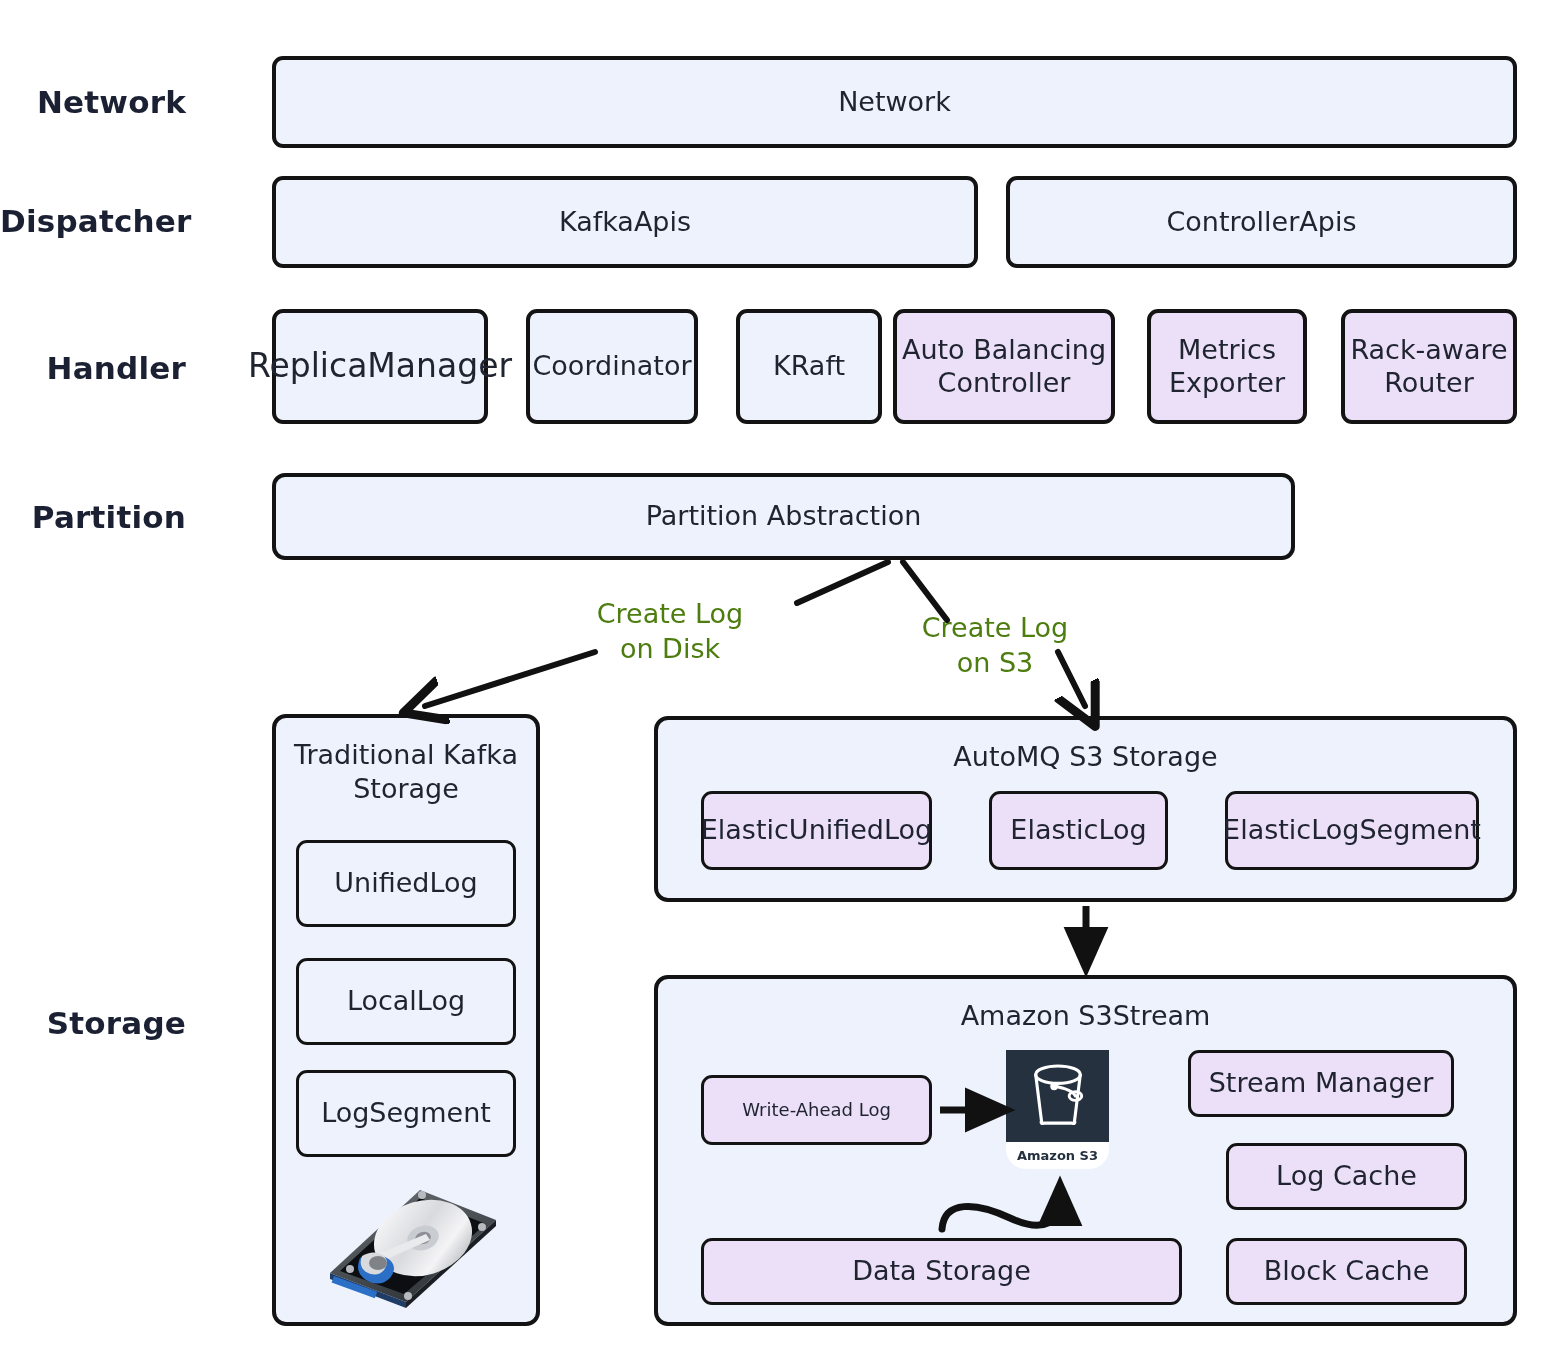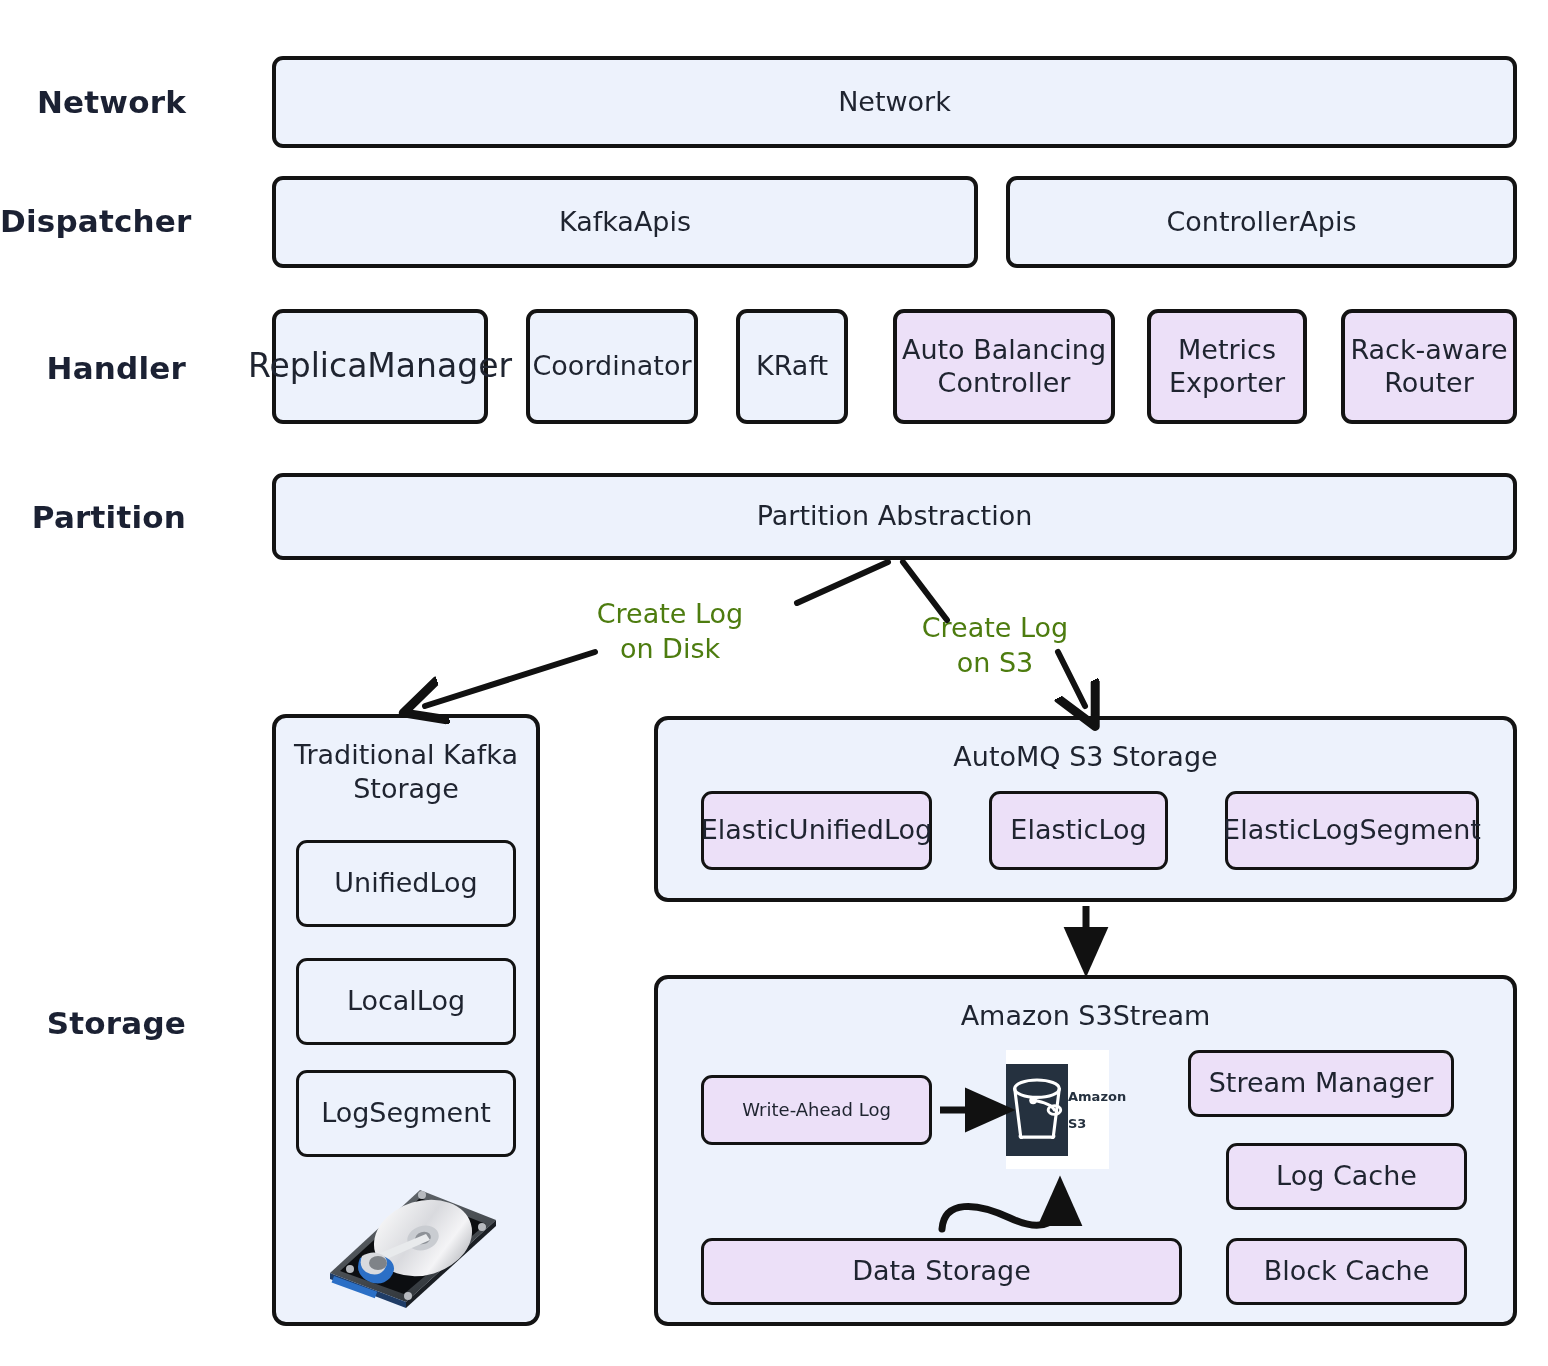--- a/index.html
+++ b/index.html
@@ -70,22 +70,23 @@
     position: absolute; left: 0; top: 0;
     width: 1548px; height: 1366px;
     pointer-events: none;
   }
 
   
   .s3icon {
     position: absolute;
     width: 103px; height: 119px;
     background: #ffffff;
-    display: flex; flex-direction: row;
+    display: flex; flex-direction: column;
     align-items: center;
+    border-radius: 20px;
   }
   .s3icon .sq {
     width: 103px; height: 92px;
     background: #25313f;
     display: flex; align-items: center; justify-content: center;
   }
   .s3icon .cap {
     font-size: 13px; font-weight: bold; color: #25313f;
     line-height: 27px;
   }
@@ -104,29 +105,29 @@
   <div class="rowlabel" style="left:0; top:499px; width:186px;">Partition</div>
   <div class="rowlabel" style="left:0; top:1005px; width:186px;">Storage</div>
 
   <div class="node fill-blue" style="left:272px; top:56px; width:1245px; height:92px; font-size:27px;">Network</div>
 
   <div class="node fill-blue" style="left:272px; top:176px; width:706px; height:92px; font-size:27px;">KafkaApis</div>
   <div class="node fill-blue" style="left:1006px; top:176px; width:511px; height:92px; font-size:27px;">ControllerApis</div>
 
   <div class="node fill-blue" style="left:272px; top:309px; width:216px; height:115px; font-size:33px;">ReplicaManager</div>
   <div class="node fill-blue" style="left:526px; top:309px; width:172px; height:115px; font-size:27px;">Coordinator</div>
-  <div class="node fill-blue" style="left:736px; top:309px; width:112px; height:115px; font-size:27px;">KRaft</div>
+  <div class="node fill-blue" style="left:736px; top:309px; width:146px; height:115px; font-size:27px;">KRaft</div>
   <div class="node fill-lav" style="left:1147px; top:309px; width:160px; height:115px; font-size:27px;">Metrics
 Exporter</div>
   <div class="node fill-lav" style="left:893px; top:309px; width:222px; height:115px; font-size:27px;">Auto Balancing
 Controller</div>
   <div class="node fill-lav" style="left:1341px; top:309px; width:176px; height:115px; font-size:27px;">Rack-aware
 Router</div>
 
-  <div class="node fill-blue" style="left:272px; top:473px; width:1245px; height:87px; font-size:27px;">Partition Abstraction</div>
+  <div class="node fill-blue" style="left:272px; top:473px; width:1023px; height:87px; font-size:27px;border-radius:13px;">Partition Abstraction</div>
 
   <div class="edgelabel" style="left:560px; top:596px; width:220px;">Create Log
 on Disk</div>
   <div class="edgelabel" style="left:890px; top:610px; width:210px;">Create Log
 on S3</div>
 
   <div class="node fill-blue" style="left:272px; top:714px; width:268px; height:612px; display:block; border-radius:14px;">
     <div class="grouptitle" style="top:20px; font-size:27px;">Traditional Kafka
 Storage</div>
   </div>

